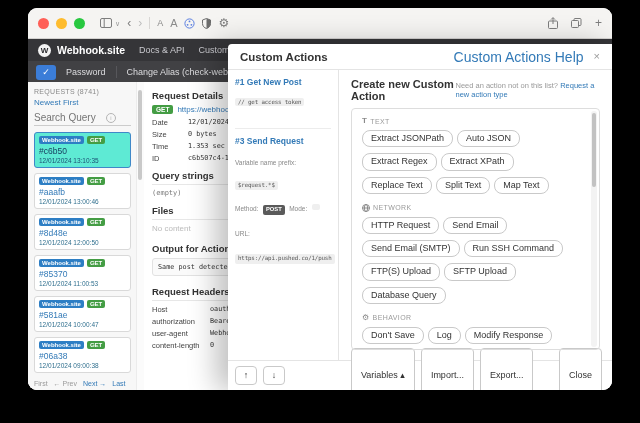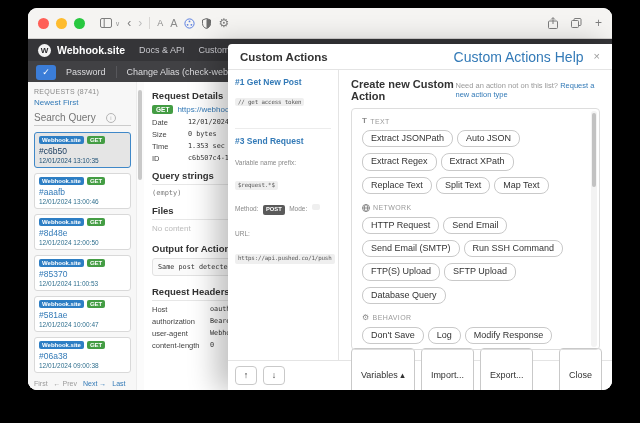--- a/index.html
+++ b/index.html
@@ -45,21 +45,21 @@
   .sidebar{width:97px;background:#f7f7f7;padding:4px 5px 0 6px;position:relative;overflow:hidden;}
   .sb-head{font-size:7px;color:#8a8a8a;letter-spacing:.3px;margin:2px 0 3px;}
   .sb-sort{font-size:8px;color:#337ab7;margin-bottom:3px;}
   .sb-search{display:flex;align-items:center;border-bottom:1px solid #ccc;margin-bottom:6px;}
   .sb-search input{border:0;outline:0;background:transparent;width:72px;font-size:10px;
                    color:#555;padding:2px 0;font-family:"Liberation Sans",sans-serif;}
   .info-circ{width:8px;height:8px;border:1px solid #b5b5b5;border-radius:50%;color:#b5b5b5;
              font-size:6px;display:flex;align-items:center;justify-content:center;}
   .req-card{background:#fff;border:1px solid #d9d9d9;border-radius:3px;padding:3px 4px;
             margin-bottom:5px;}
-  .req-card.sel{background:#e5e5e5;border-color:#3f88c8;}
+  .req-card.sel{background:#5eead4;border-color:#3f88c8;}
   .req-badges{display:flex;gap:3px;margin-bottom:2px;}
   .b-site{background:#2d7ec4;color:#fff;font-size:6px;font-weight:bold;border-radius:2px;
           padding:1px 3px;}
   .b-get{background:#449d44;color:#fff;font-size:6px;font-weight:bold;border-radius:2px;
          padding:1px 3px;}
   .req-id{font-size:8.5px;color:#337ab7;margin-bottom:1px;}
   .sel .req-id{color:#173a5e;}
   .req-time{font-size:6.5px;color:#31708f;}
   .sel .req-time{color:#1d4f74;}
   .sb-pager{position:absolute;left:6px;right:5px;bottom:3px;display:flex;gap:6px;

